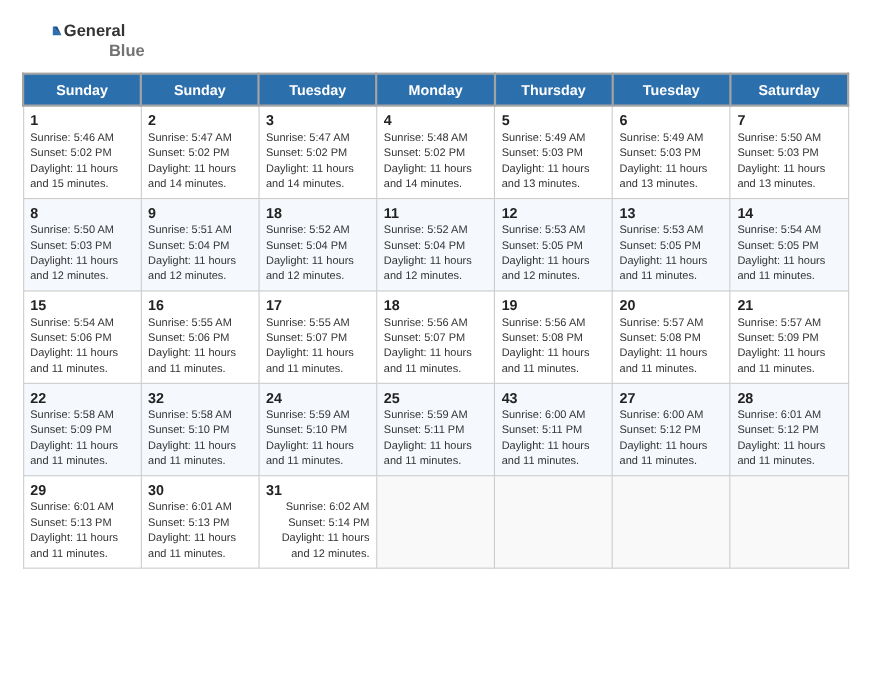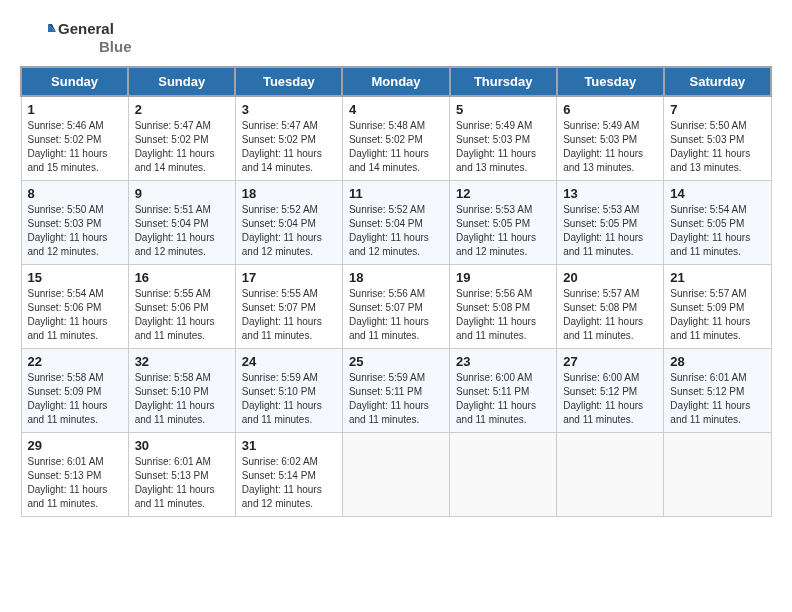--- a/index.html
+++ b/index.html
@@ -286,21 +286,21 @@
 and 11 minutes.</div>
         </td>
         <td>
           <span class="day-num">25</span>
           <div class="day-info" style="white-space: pre-line;">Sunrise: 5:59 AM
 Sunset: 5:11 PM
 Daylight: 11 hours
 and 11 minutes.</div>
         </td>
         <td>
-          <span class="day-num">23</span>
+          <span class="day-num">43</span>
           <div class="day-info" style="white-space: pre-line;">Sunrise: 6:00 AM
 Sunset: 5:11 PM
 Daylight: 11 hours
 and 11 minutes.</div>
         </td>
         <td>
           <span class="day-num">27</span>
           <div class="day-info" style="white-space: pre-line;">Sunrise: 6:00 AM
 Sunset: 5:12 PM
 Daylight: 11 hours
@@ -324,21 +324,21 @@
         </td>
         <td>
           <span class="day-num">30</span>
           <div class="day-info" style="white-space: pre-line;">Sunrise: 6:01 AM
 Sunset: 5:13 PM
 Daylight: 11 hours
 and 11 minutes.</div>
         </td>
         <td>
           <span class="day-num">31</span>
-          <div class="day-info" style="white-space: pre-line;">Sunrise: 6:02 AM
+          <div class="day-info" style="white-space: pre-line; text-align: right;">Sunrise: 6:02 AM
 Sunset: 5:14 PM
 Daylight: 11 hours
 and 12 minutes.</div>
         </td>
         <td class="empty-cell"></td>
         <td class="empty-cell"></td>
         <td class="empty-cell"></td>
         <td class="empty-cell"></td>
       </tr>
     </tbody>

